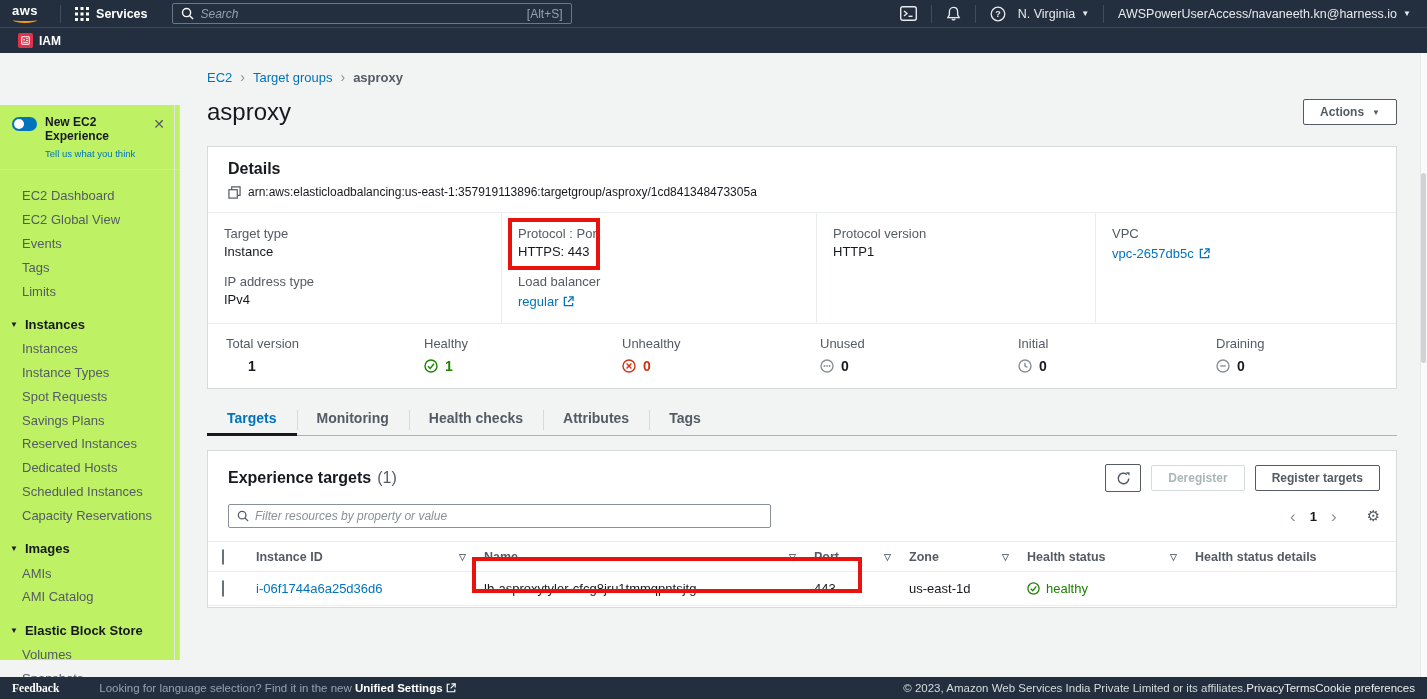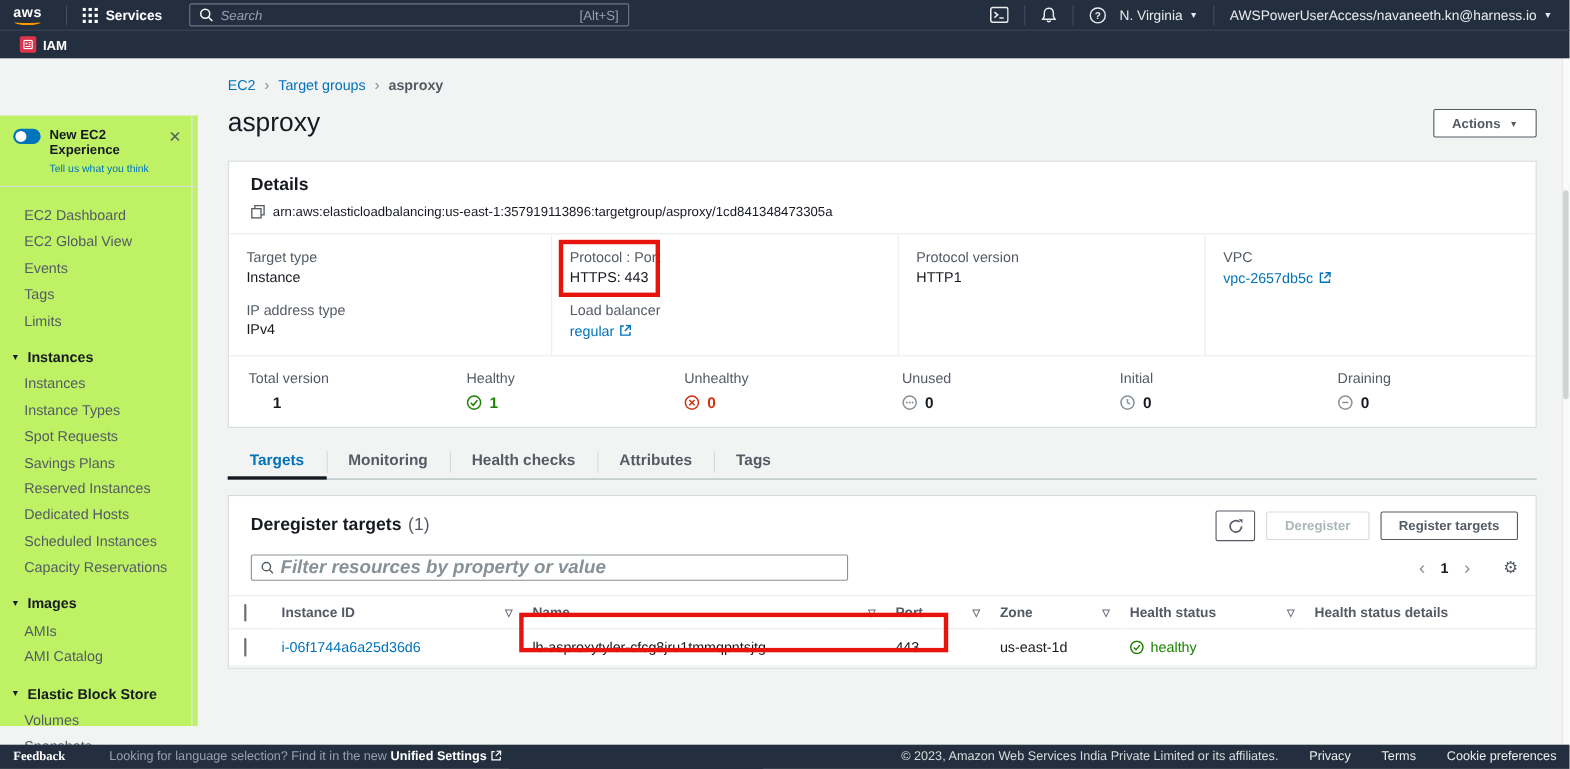--- a/index.html
+++ b/index.html
@@ -26,21 +26,21 @@
   .caret { font-size:8px; color:#e8ebed; }
   .iam-chip { display:flex; align-items:center; gap:6px; margin-left:6px; cursor:pointer; }
   .iam-chip .lbl { color:#fff; font-size:12px; font-weight:bold; }
   .iam-sq { width:15px; height:15px; background:#dd344c; border-radius:2px; display:flex; align-items:center; justify-content:center; }
 
   
   .footer { position:absolute; bottom:0; left:0; width:100%; height:22px; background:#232f3e; display:flex; align-items:center; padding:0 12px; z-index:30; }
   .footer .fb { color:#fff; font-size:11.5px; font-weight:bold; cursor:pointer;font-family:Liberation Serif, serif; }
   .footer .lang { color:#95a0b1; font-size:11.5px; margin-left:40px; }
   .footer .lang .us { color:#fff; font-weight:bold; cursor:pointer; }
-  .footer .right { margin-left:auto; display:flex; align-items:flex-start; gap:28px; }
+  .footer .right { margin-left:auto; display:flex; align-items:flex-start; }
   .footer .copy { color:#d5dbdb; font-size:11.5px; }
   .footer .flink { color:#eaeded; font-size:11.5px; cursor:pointer; }
 
   
   .sidebar { position:absolute; top:53px; left:0; width:180px; height:624px; background:#f2f3f3; z-index:10; }
   .side-panel { position:absolute; top:52px; left:0; width:180px; height:555px; background:#bef264; border-right:1px solid #d5dbdb; }
   .side-panel::after { content:""; position:absolute; top:0; right:4px; width:1px; height:100%; background:#e3e6e6; }
   .exp-box { display:flex; align-items:flex-start; padding:10px 10px 8px 12px; border-bottom:1px solid #d5dbdb; }
   .toggle { width:25px; height:14px; background:#0073bb; border-radius:8px; position:relative; flex:none; margin-top:2px; cursor:pointer; }
   .toggle::after { content:""; position:absolute; left:2px; top:2px; width:10px; height:10px; background:#fff; border-radius:50%; }
@@ -93,21 +93,21 @@
 
   
   .reg-card { margin-top:14px; padding-bottom:1px; }
   .reg-head { display:flex; align-items:center; padding:13px 16px 0 20px; }
   .reg-title { font-size:16px; font-weight:bold; color:#16191f; }
   .reg-count { font-size:16px; color:#545b64; margin-left:6px; font-weight:normal; }
   .reg-actions { margin-left:auto; display:flex; align-items:center; gap:10px; }
   .icon-btn { width:36px; height:28px; display:flex; align-items:center; justify-content:center; padding:0; }
   .filter-row { display:flex; align-items:center; padding:12px 16px 0 20px; }
   .filter-box { display:flex; align-items:center; width:543px; height:24px; border:1px solid #879196; border-radius:2px; padding:0 8px; background:#fff; }
-  .filter-box input { flex:1; border:none; outline:none; font-size:17px; font-family:inherit; color:#16191f; margin-left:6px;font-weight:bold; }
+  .filter-box input { flex:1; border:none; outline:none; font-size:12px; font-family:inherit; color:#16191f; margin-left:6px; }
   .filter-box input::placeholder { color:#879196; font-style:italic; }
   .pager { margin-left:auto; display:flex; align-items:center; gap:14px; }
   .pg-ch { font-size:17px; color:#879196; cursor:pointer; line-height:1; }
   .pg-num { font-size:13px; font-weight:bold; color:#16191f; cursor:pointer; }
   .pg-gear { font-size:15px; color:#545b64; cursor:pointer; margin-left:16px; }
   table.tgt { width:100%; border-collapse:collapse; margin-top:13px; }
   table.tgt th { border-top:1px solid #eaeded; border-bottom:1px solid #eaeded; font-size:12.5px; font-weight:bold; color:#545b64; text-align:left; height:30px; padding:0 8px; }
   table.tgt td { font-size:13px; color:#16191f; height:34px; padding:0 8px; border-bottom:1px solid #eaeded; }
   .th-inner { display:flex; align-items:center; justify-content:space-between; }
   .filter-tri { color:#687078; font-size:9px; cursor:pointer; padding:2px; }
@@ -421,21 +421,21 @@
     <div class="tabs">
       <div class="tab active">Targets</div>
       <div class="tab">Monitoring</div>
       <div class="tab">Health checks</div>
       <div class="tab">Attributes</div>
       <div class="tab">Tags</div>
     </div>
 
     <section class="card reg-card">
       <div class="reg-head">
-        <span class="reg-title">Deregister targets</span>
+        <span class="reg-title">Experience targets</span>
         <span class="reg-count">(1)</span>
         <div class="reg-actions">
           <button class="btn icon-btn">
             <span>
               <svg width="15" height="15" viewBox="0 0 16 16">
                   <path d="M13.6 8 A5.6 5.6 0 1 1 11.6 3.7" fill="none" stroke="#545b64" stroke-width="1.6"></path>
                   <polygon points="10.6,1.2 14.4,1.2 14.4,5" fill="#545b64"></polygon>
                 </svg>
             </span>
           </button>

